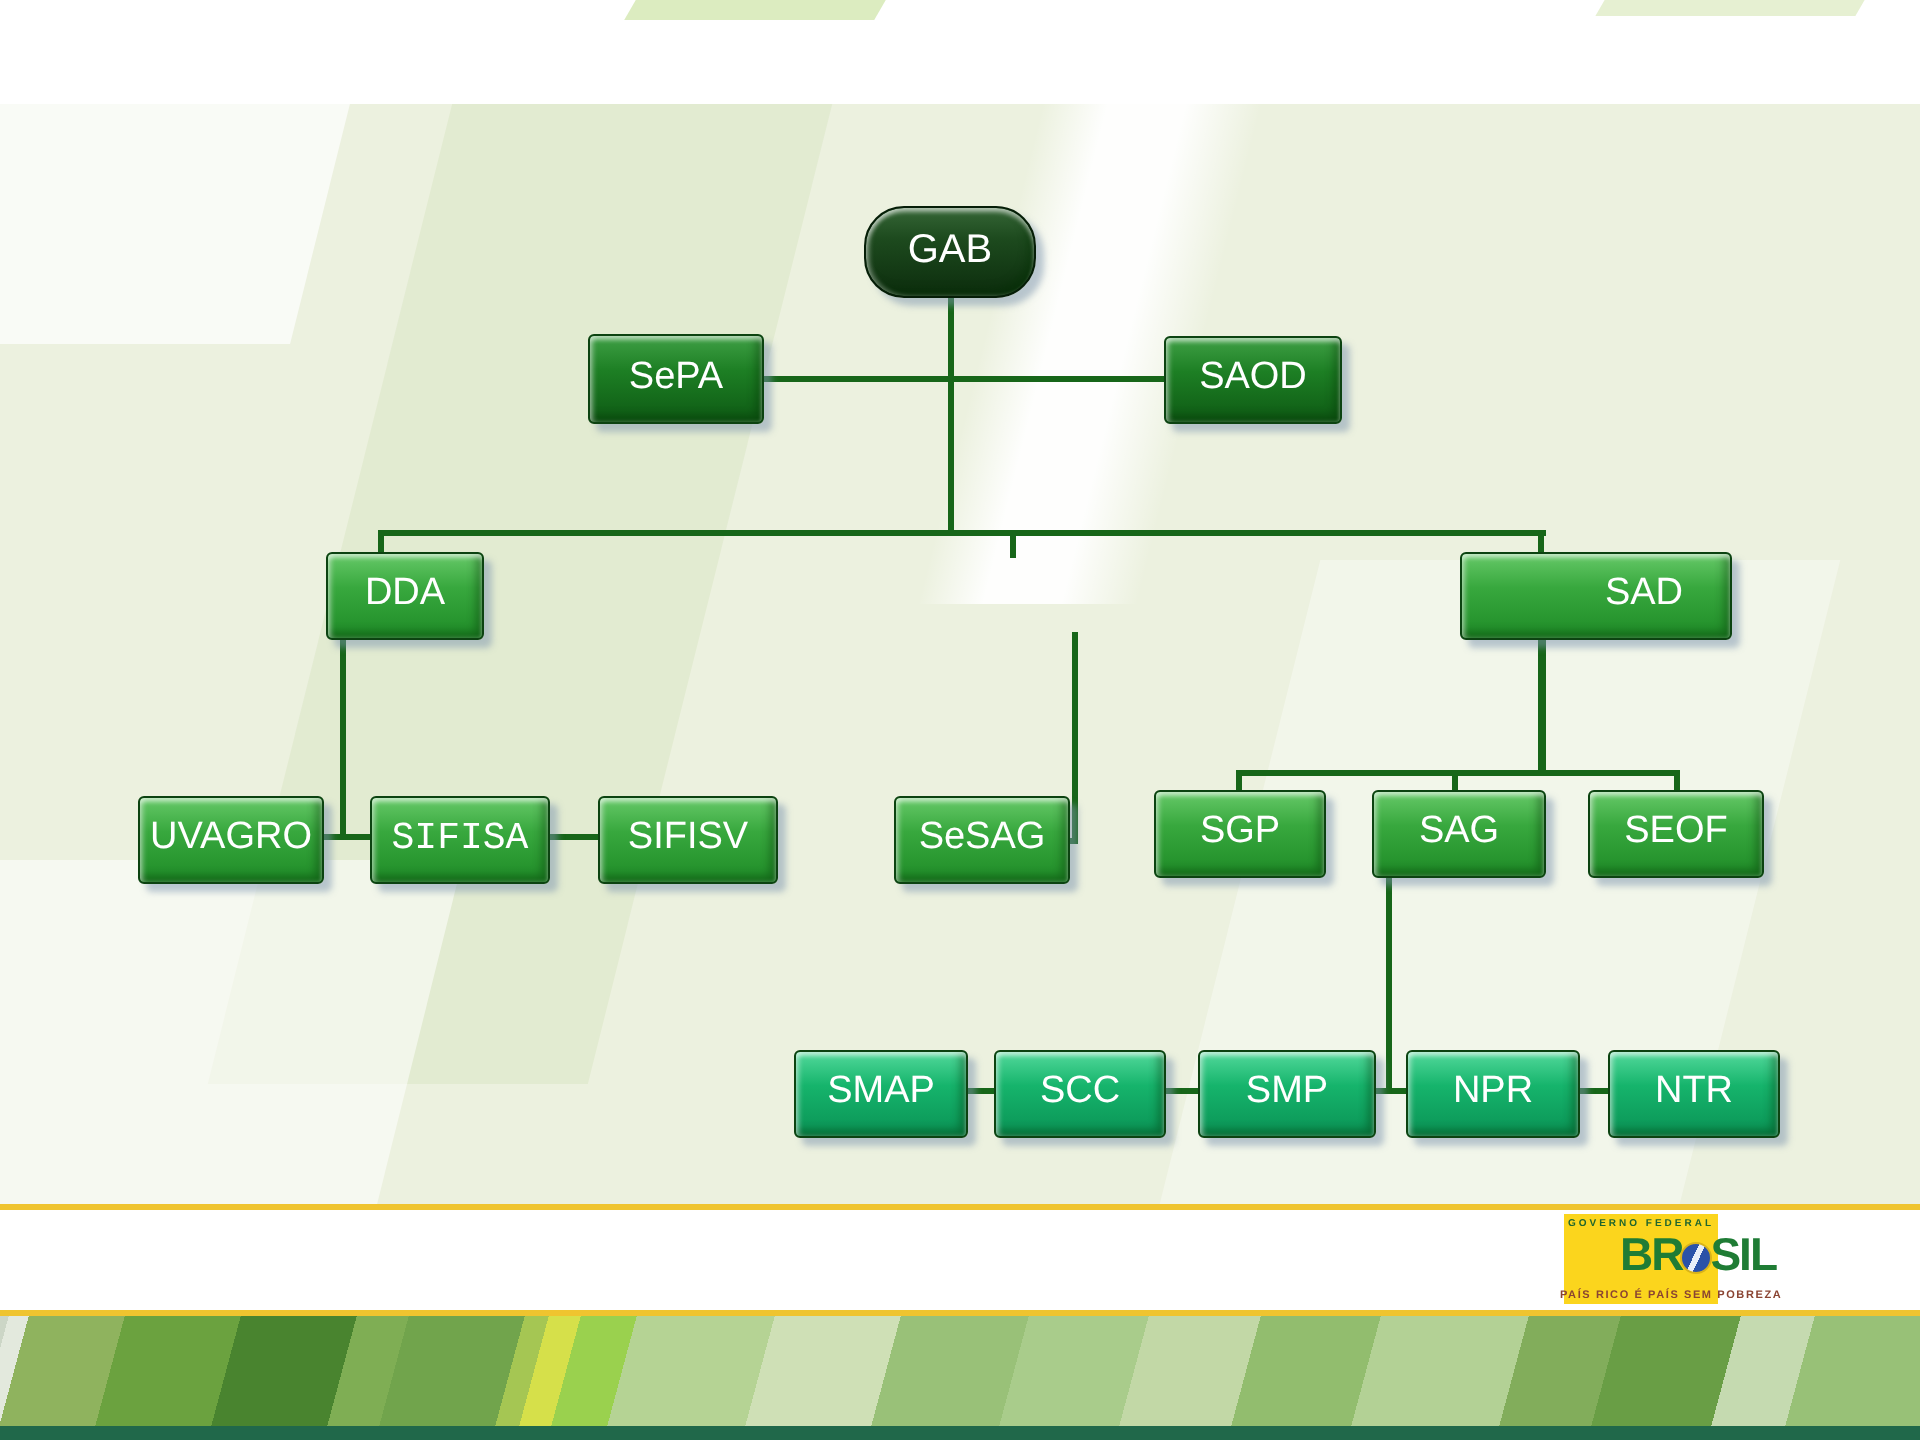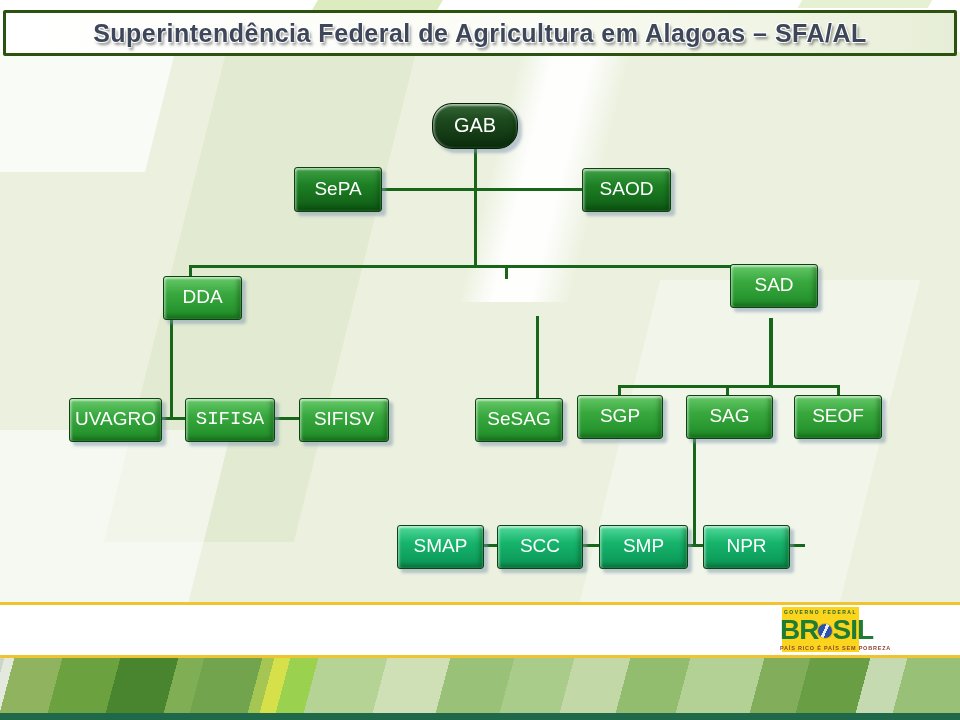--- a/index.html
+++ b/index.html
@@ -49,22 +49,22 @@
   .node.bright{background:linear-gradient(180deg,#52d99b 0%,#16b46c 40%,#0a9355 100%);}
   
   .yellow-line{position:absolute;left:0;width:960px;height:3px;background:#efc42f;}
   .yl1{top:602px;} .yl2{top:655px;}
   .footer-band{position:absolute;left:0;top:605px;width:960px;height:50px;background:#ffffff;}
   
   .brasil-logo{position:absolute;left:777px;top:606px;width:113px;height:50px;}
   .logo-yellow{position:absolute;left:5px;top:1px;width:77px;height:45px;background:#fbd51d;}
   .logo-gov{position:absolute;left:5px;top:3px;width:77px;text-align:center;
     font-size:5px;font-weight:bold;letter-spacing:1.5px;color:#20662e;white-space:nowrap;}
-  .logo-name{position:absolute;left:3px;top:8px;width:108px;display:flex;align-items:center;justify-content:flex-start;
-    font-size:28px;font-weight:900;color:#1f7c35;letter-spacing:-1px;white-space:nowrap;}
+  .logo-name{position:absolute;left:3px;top:8px;width:108px;display:flex;align-items:center;justify-content:flex-end;
+    font-size:23px;font-weight:900;color:#1f7c35;letter-spacing:-1px;white-space:nowrap;}
   .logo-flag{display:inline-block;width:16px;height:16px;border-radius:50%;margin:2px -1px 0 -1px;
     background:linear-gradient(115deg,#2a52a8 42%,#e8eef8 42%,#e8eef8 58%,#2a52a8 58%);
     border:1.5px solid #d8b31a;box-sizing:border-box;}
   .logo-tagline{position:absolute;left:3px;top:39px;width:108px;text-align:center;
     font-size:5.5px;font-weight:bold;letter-spacing:0.8px;color:#8a4432;white-space:nowrap;}
   
   .stripes{position:absolute;left:0;top:658px;width:960px;height:55px;overflow:hidden;background:#a9cc8b;}
   .stripes-inner{
     position:absolute;left:-45px;top:-5px;width:1120px;height:65px;transform:skewX(-15deg);
     background:linear-gradient(90deg,
@@ -84,23 +84,20 @@
 
   <div class="main-bg"></div>
   <div class="bg-patch-top"></div>
   <div class="bg-patch-top2"></div>
   <div class="bg-band band-sage"></div>
   <div class="bg-band band-white-left"></div>
   <div class="bg-band band-white-swath"></div>
   <div class="bg-band band-white-bl"></div>
   <div class="bg-band band-white-right"></div>
 
-  <div class="title-bar">
-    <div class="title-text">Superintendência Federal de Agricultura em Alagoas – SFA/AL</div>
-  </div>
 
   <div class="org-chart">
       <div class="conn" style="left: 474px; top: 95px; width: 3px; height: 121px;"></div>
       <div class="conn" style="left: 380px; top: 136px; width: 202px; height: 3px;"></div>
       <div class="conn" style="left: 190px; top: 213px; width: 583px; height: 3px;"></div>
       <div class="conn" style="left: 189px; top: 213px; width: 3px; height: 13px;"></div>
       <div class="conn" style="left: 505px; top: 213px; width: 3px; height: 14px;"></div>
       <div class="conn" style="left: 769px; top: 213px; width: 3px; height: 13px;"></div>
       <div class="conn" style="left: 170px; top: 266px; width: 3px; height: 102px;"></div>
       <div class="conn" style="left: 160px; top: 365px; width: 26px; height: 3px;"></div>
@@ -114,32 +111,33 @@
       <div class="conn" style="left: 837px; top: 333px; width: 3px; height: 12px;"></div>
       <div class="conn" style="left: 693px; top: 385px; width: 3px; height: 110px;"></div>
       <div class="conn" style="left: 482px; top: 492px; width: 16px; height: 3px;"></div>
       <div class="conn" style="left: 581px; top: 492px; width: 19px; height: 3px;"></div>
       <div class="conn" style="left: 684px; top: 492px; width: 20px; height: 3px;"></div>
       <div class="conn" style="left: 788px; top: 492px; width: 17px; height: 3px;"></div>
       <div class="node dark" style="left: 432px; top: 51px; width: 84px; height: 44px; line-height: 42px; border-radius: 20px;">GAB</div>
       <div class="node deep" style="left: 294px; top: 115px; width: 86px; height: 43px; line-height: 41px;">SePA</div>
       <div class="node deep" style="left: 582px; top: 116px; width: 87px; height: 42px; line-height: 40px;">SAOD</div>
       <div class="node mid" style="left: 163px; top: 224px; width: 77px; height: 42px; line-height: 40px;">DDA</div>
-      <div class="node mid" style="left: 730px; top: 212px; width: 86px; height: 42px; line-height: 40px;">SAD</div>
+      <div class="node mid" style="left: 730px; top: 224px; width: 86px; height: 42px; line-height: 40px; padding-left: 48px;">SAD</div>
       <div class="node mid" style="left: 69px; top: 346px; width: 91px; height: 42px; line-height: 40px;">UVAGRO</div>
       <div class="node mid" style="left: 185px; top: 346px; width: 88px; height: 42px; line-height: 40px; font-family: Liberation Mono, monospace;">SIFISA</div>
       <div class="node mid" style="left: 299px; top: 346px; width: 88px; height: 42px; line-height: 40px;">SIFISV</div>
-      <div class="node mid" style="left: 447px; top: 346px; width: 86px; height: 42px; line-height: 40px; margin-left: 28px;">SeSAG</div>
+      <div class="node mid" style="left: 447px; top: 346px; width: 86px; height: 42px; line-height: 40px;">SeSAG</div>
       <div class="node mid" style="left: 577px; top: 343px; width: 84px; height: 42px; line-height: 40px;">SGP</div>
       <div class="node mid" style="left: 686px; top: 343px; width: 85px; height: 42px; line-height: 40px;">SAG</div>
       <div class="node mid" style="left: 794px; top: 343px; width: 86px; height: 42px; line-height: 40px;">SEOF</div>
       <div class="node bright" style="left: 397px; top: 473px; width: 85px; height: 42px; line-height: 40px;">SMAP</div>
       <div class="node bright" style="left: 497px; top: 473px; width: 84px; height: 42px; line-height: 40px;">SCC</div>
       <div class="node bright" style="left: 599px; top: 473px; width: 87px; height: 42px; line-height: 40px; text-align: center;">SMP</div>
       <div class="node bright" style="left: 703px; top: 473px; width: 85px; height: 42px; line-height: 40px;">NPR</div>
+      <div class="node bright" style="left: 804px; top: 473px; width: 84px; height: 42px; line-height: 40px;">NTR</div>
     </div>
 
   <div class="yellow-line yl1"></div>
   <div class="footer-band">
     
   </div>
   <div class="brasil-logo">
     <div class="logo-yellow"></div>
     <div class="logo-gov">GOVERNO FEDERAL</div>
     <div class="logo-name">

